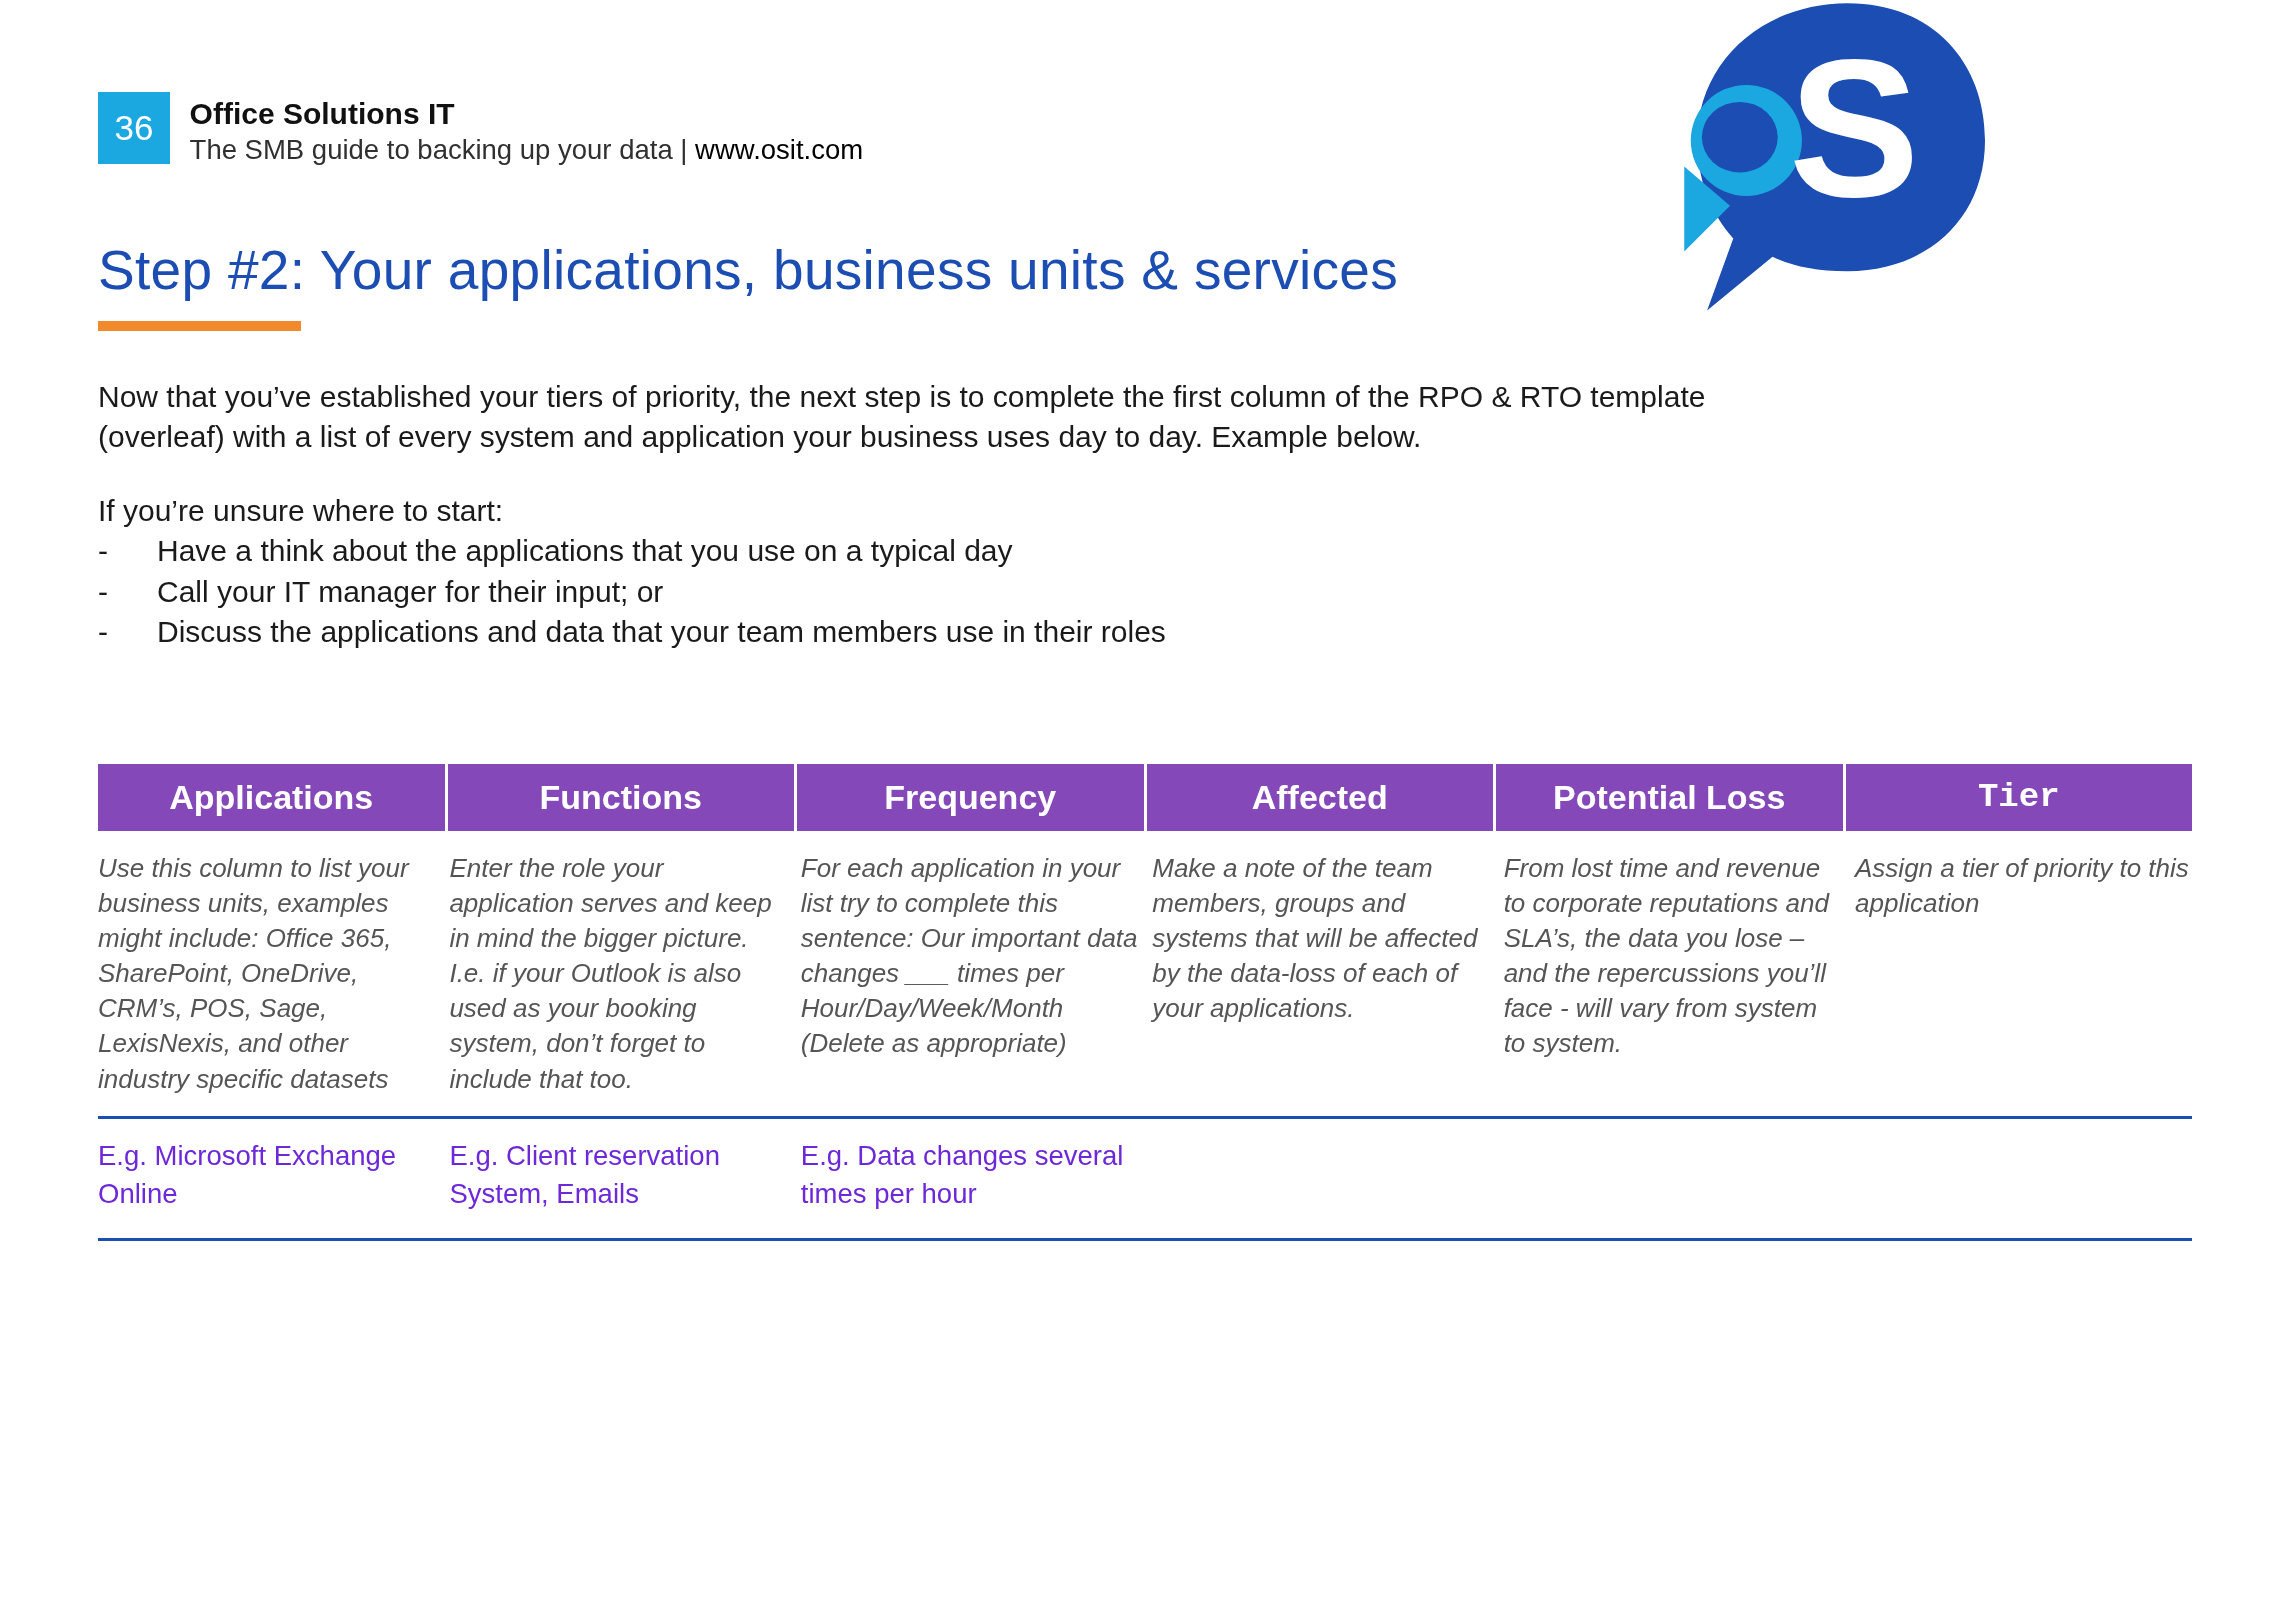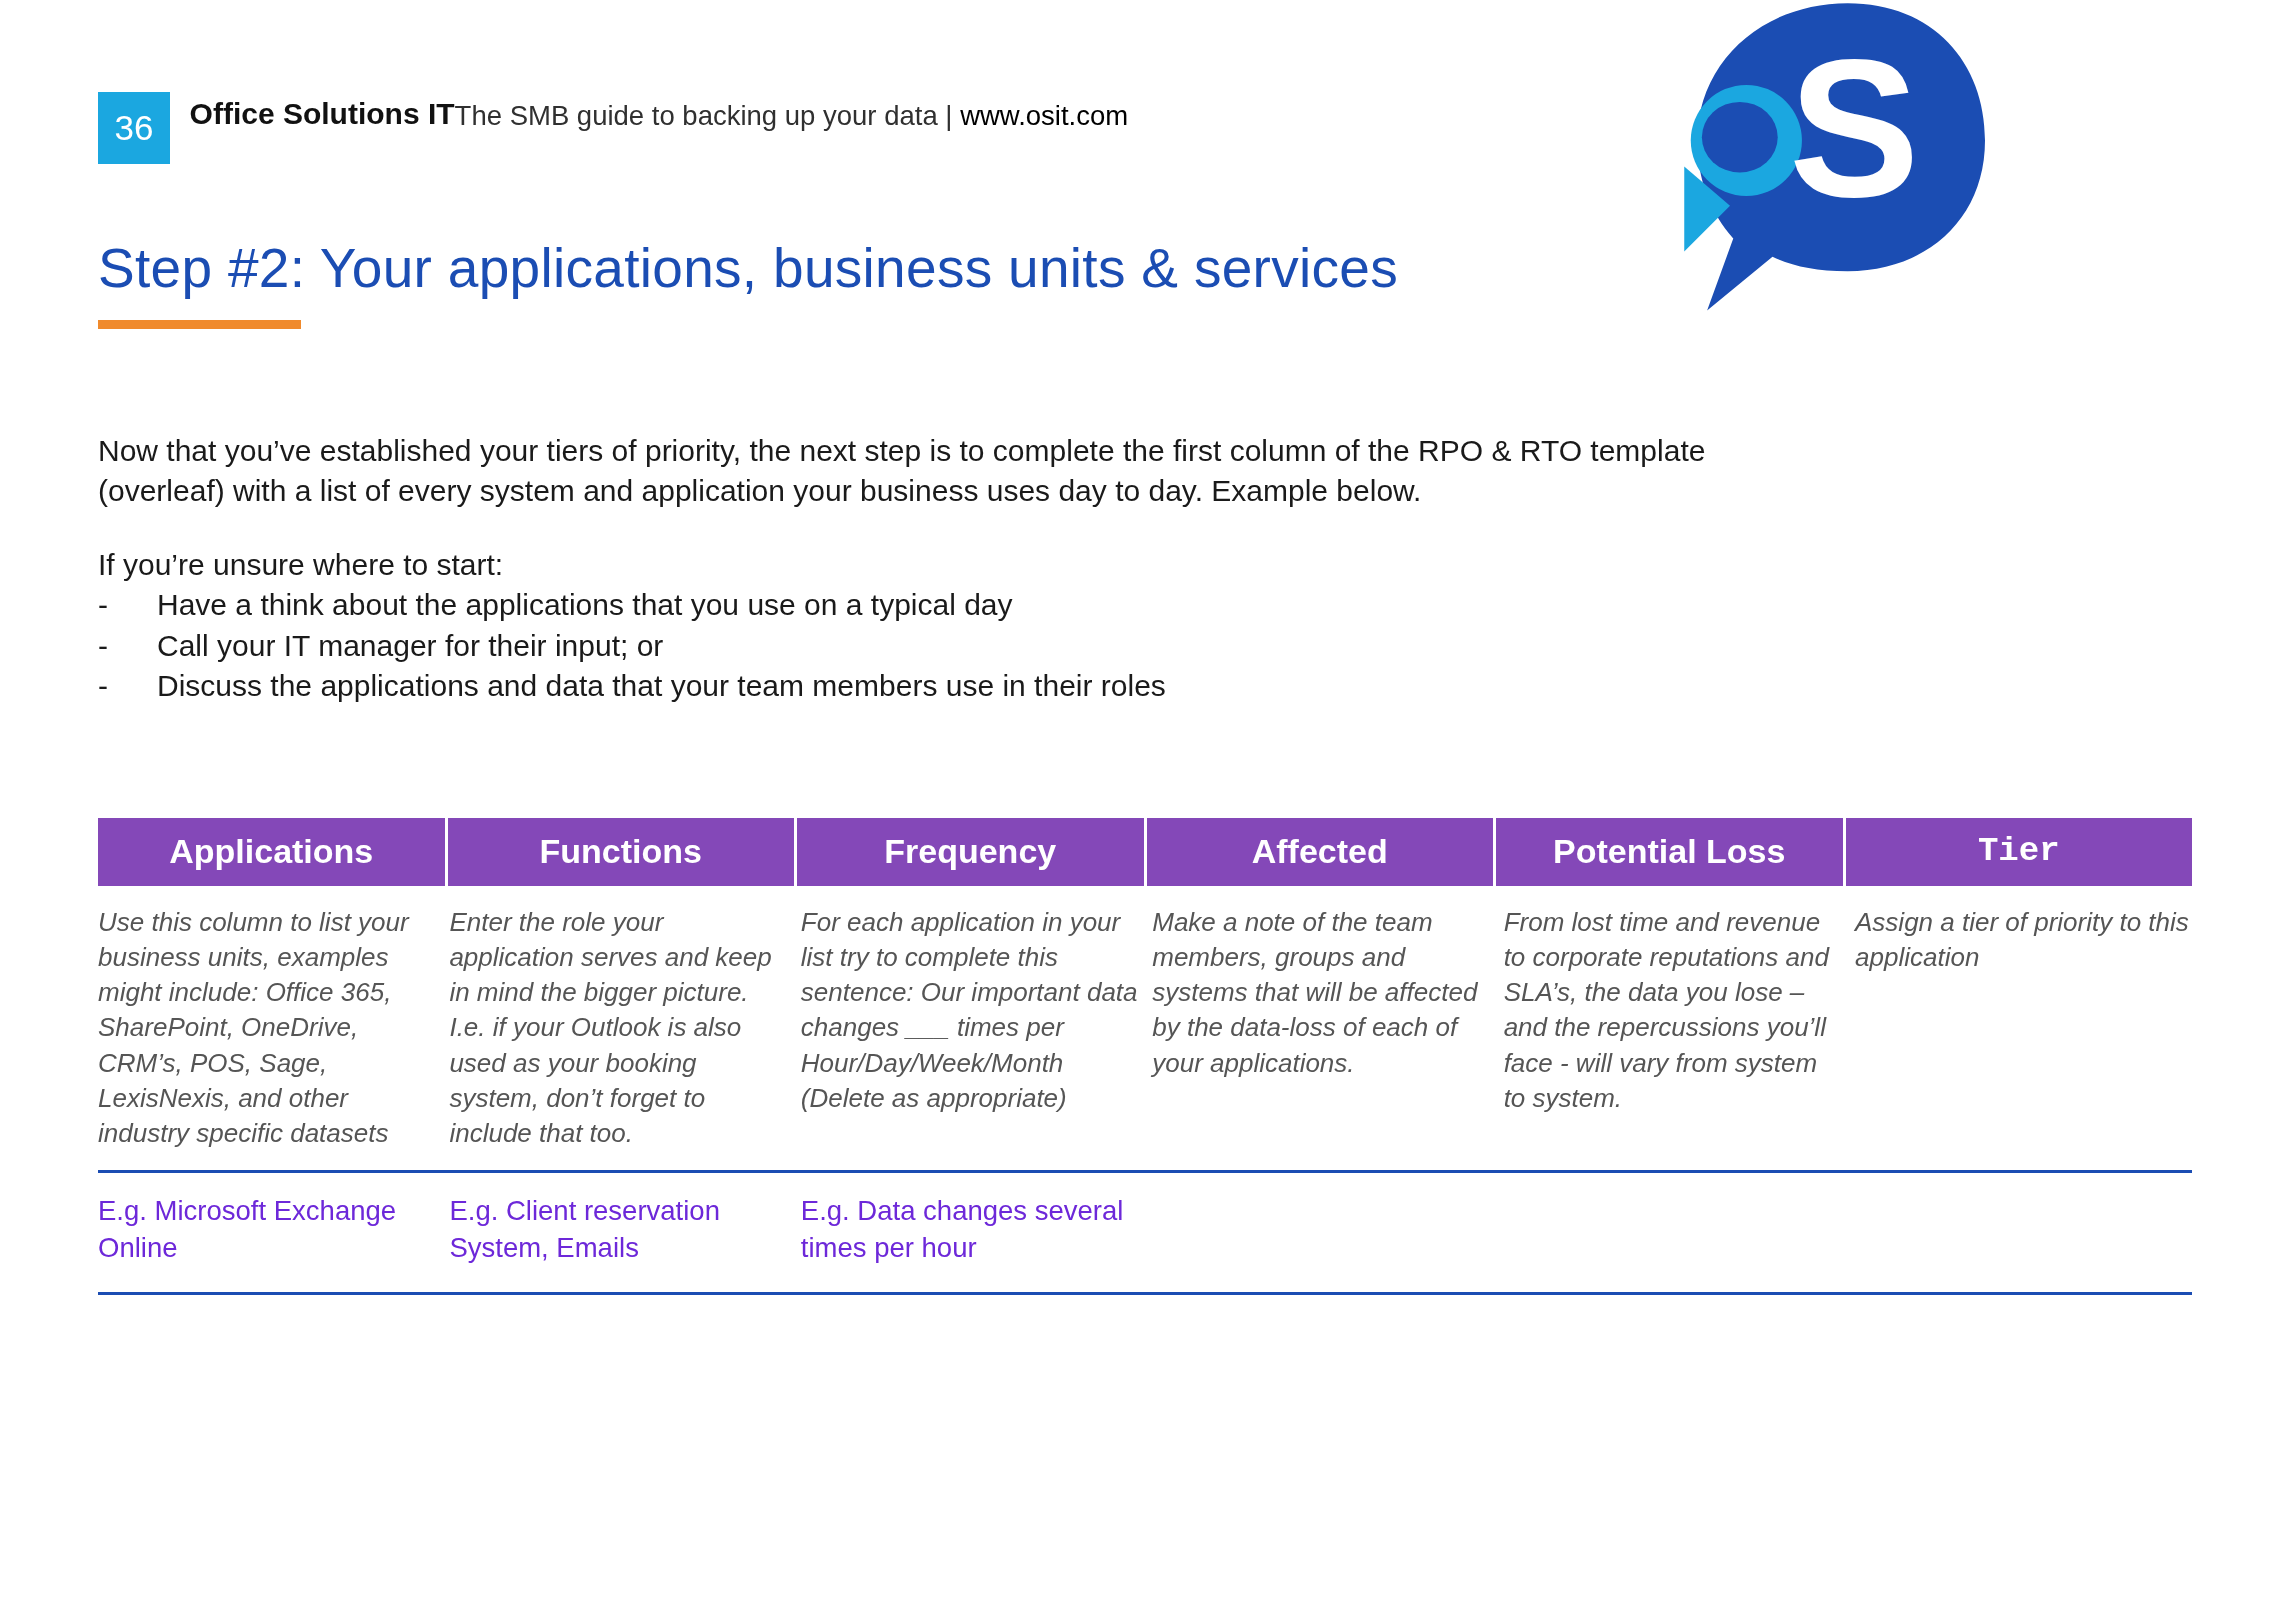--- a/index.html
+++ b/index.html
@@ -2,34 +2,34 @@
 <html style="font-size:10.5px"><head>
 <meta charset="utf-8">
 <style>
   * { box-sizing: border-box; margin: 0; padding: 0; }
   html, body { width: 2295px; height: 1623px; background: #fff; font-family: Arial, Helvetica, sans-serif; color: #202020; }
   .page { position: relative; width: 1962px; height: 1623px; padding: 92px 98px 0 98px; }
 
   
   .hdr { display: flex; align-items: flex-start; gap: 19.6px; }
   .page-num { width: 72px; height: 72px; background: #1ba7e0; color: #fff; font-size: 35px; font-weight: 400; display: flex; align-items: center; justify-content: center; }
-  .hdr-text { display: flex; padding-top: 5.2px; }
+  .hdr-text { display: flex; flex-direction: column; padding-top: 5.2px; }
   .hdr-title { font-size: 30px; font-weight: 700; color: #111; }
   .hdr-sub   { font-size: 27.5px; color: #303030; margin-top: 2.6px; }
   .hdr-sub .url { color: #000000; }
 
   
   .logo { position: absolute; top: -23px; right: -23px; width: 340px; height: 340px; }
 
   
   .title { margin-top: 72px; font-size: 55px; font-weight: 400; color: #1b4db3; letter-spacing: 0.3px; }
   .title-rule { margin-top: 19.6px; width: 203px; height: 9.2px; background: #f08a2c; border: none; }
 
   
-  .body { margin-top: 102px; font-size: 30px; line-height: 1.35; color: #1a1a1a; max-width: 1636px; }
+  .body { margin-top: 46px; font-size: 30px; line-height: 1.35; color: #1a1a1a; max-width: 1636px; }
   .body p { margin-bottom: 33px; }
   .body .lead2 { margin-bottom: 0; }
   .bullets { list-style: none; }
   .bullets li { display: flex; }
   .bullets li .dash { width: 59px; flex: 0 0 59px; }
 
   
   .tbl { margin-top: 111px; width: 2094px; }
   .tbl-head { display: flex; }
   .th { flex: 1 1 0; background: #8448b8; color: #fff; font-size: 34px; font-weight: 700; text-align: center; padding: 14.4px 0; border-right: 3.9px solid #fff; }

